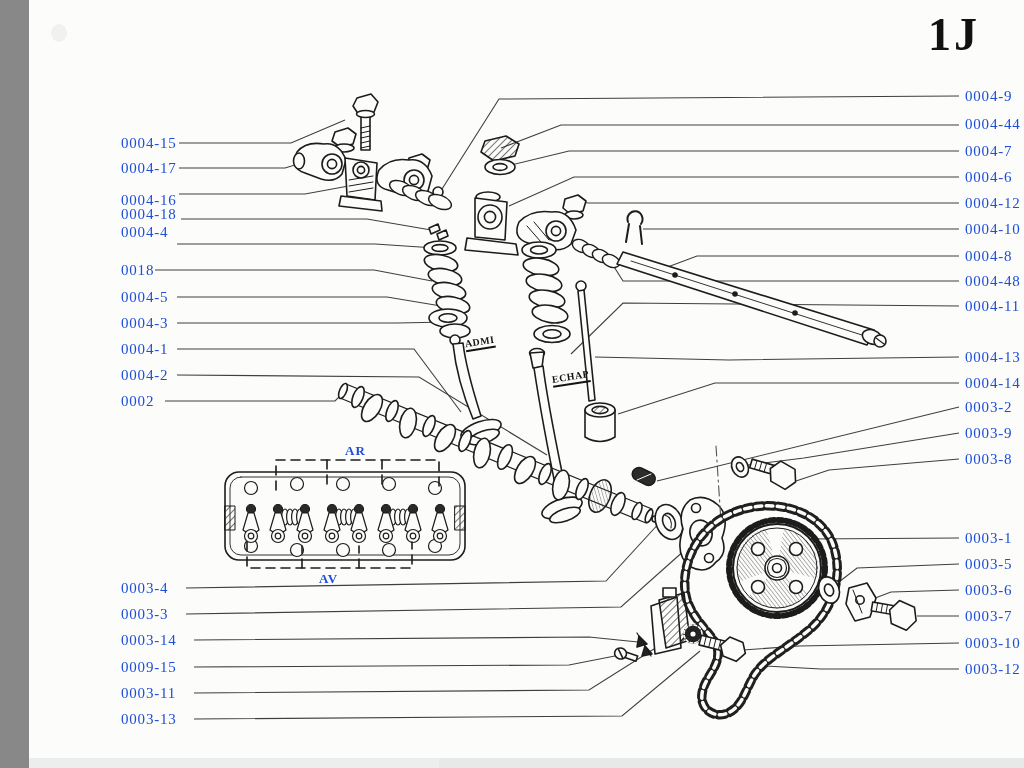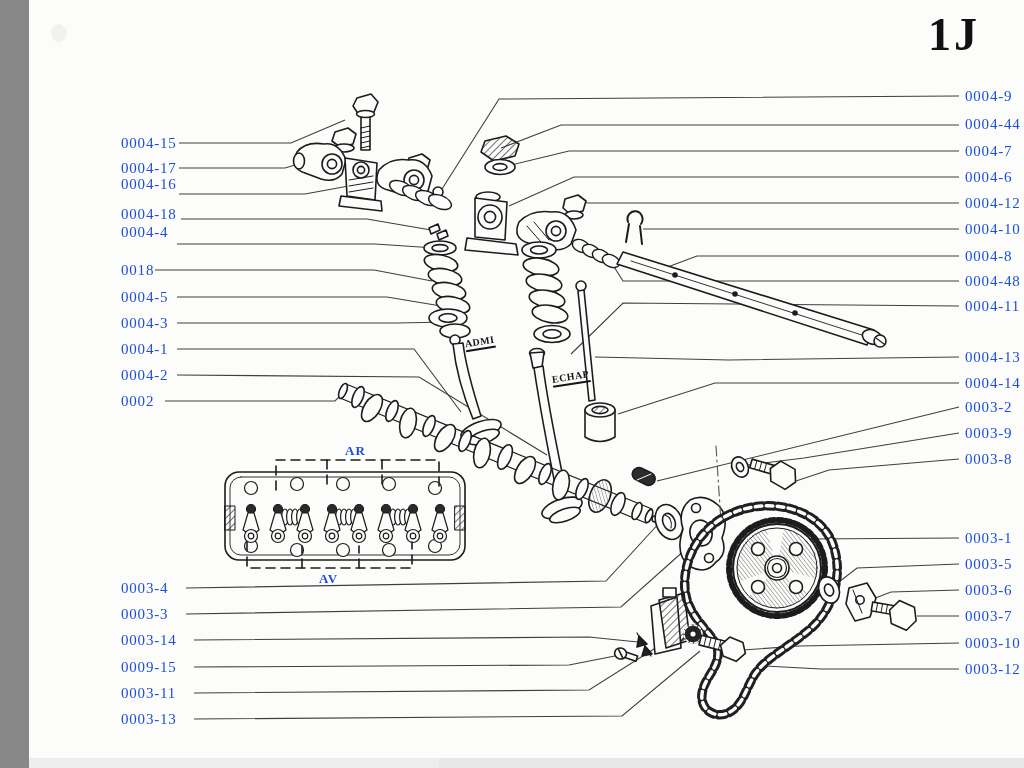--- a/index.html
+++ b/index.html
@@ -463,21 +463,21 @@
 
   <div id="plate-code">1J</div>
 
   <div class="bracket-label" style="left:316px;top:443px;">AR</div>
   <div class="bracket-label" style="left:290px;top:571px;">AV</div>
   <div class="valve-label" style="left:436px;top:336px;">ADMI</div>
   <div class="valve-label" style="left:523px;top:371px;">ECHAP</div>
 
   <div class="callout left" style="top:135px;text-align:center;">0004-15</div>
   <div class="callout left" style="top:160px;">0004-17</div>
-  <div class="callout left" style="top:176px;">0004-16</div>
+  <div class="callout left" style="top:192px;">0004-16</div>
   <div class="callout left" style="top:206px;">0004-18</div>
   <div class="callout left" style="top:224px;">0004-4</div>
   <div class="callout left" style="top:262px;">0018</div>
   <div class="callout left" style="top:289px;">0004-5</div>
   <div class="callout left" style="top:315px;">0004-3</div>
   <div class="callout left" style="top:341px;">0004-1</div>
   <div class="callout left" style="top:367px;">0004-2</div>
   <div class="callout left" style="top:393px;">0002</div>
   <div class="callout left" style="top:580px;">0003-4</div>
   <div class="callout left" style="top:606px;">0003-3</div>

